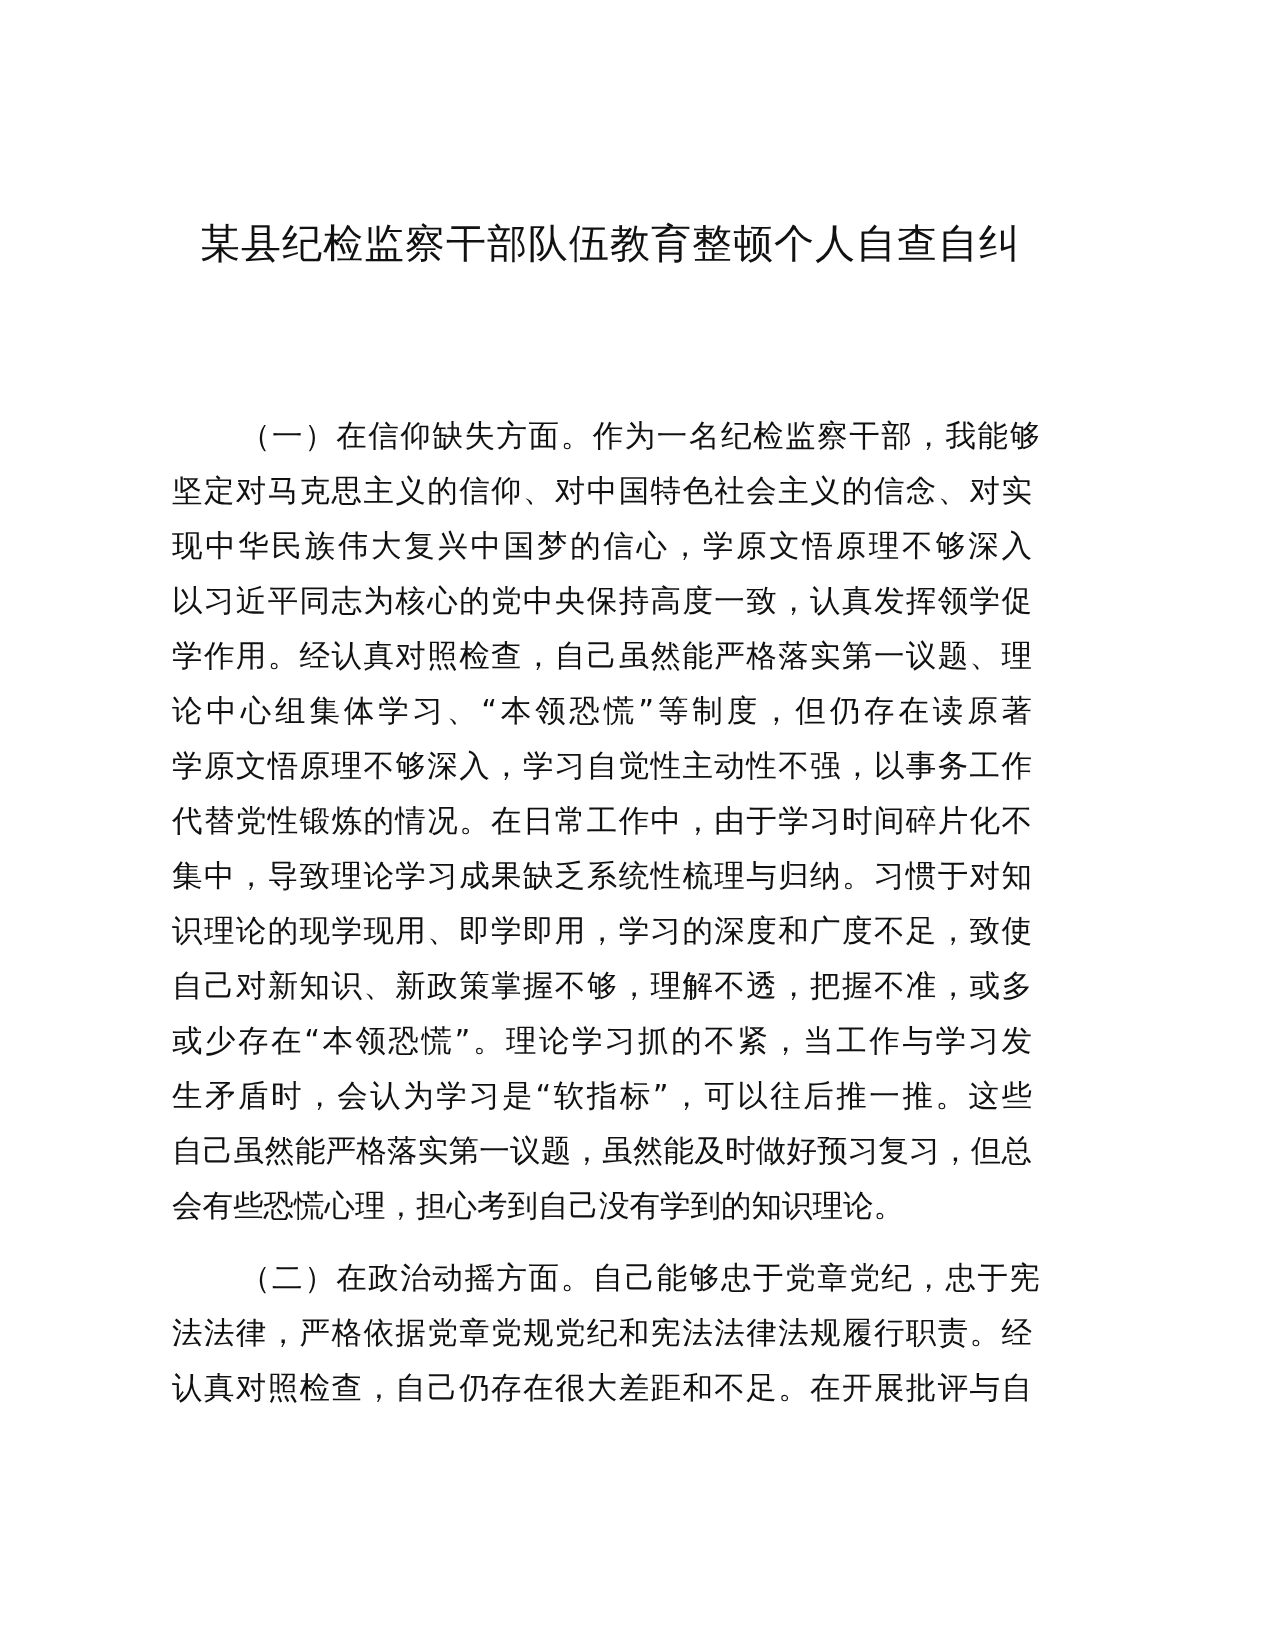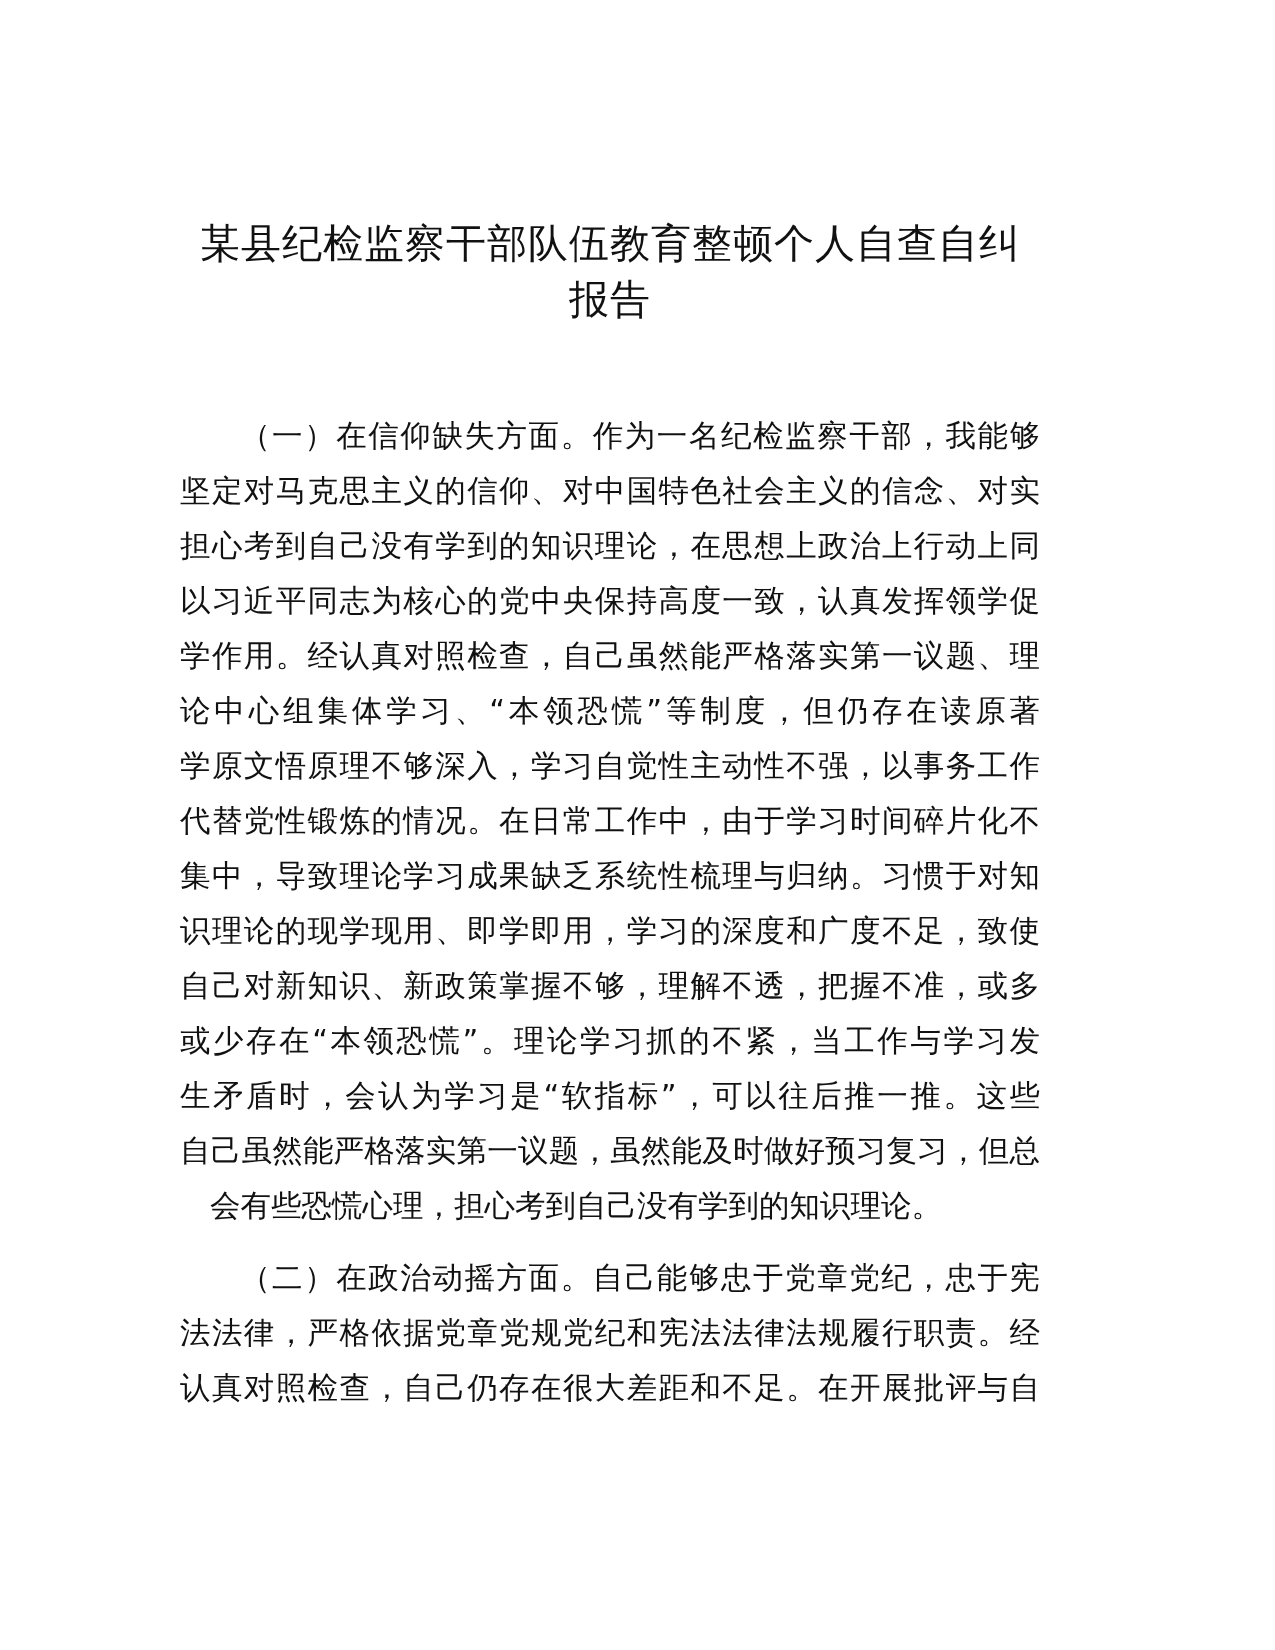--- a/index.html
+++ b/index.html
@@ -4,37 +4,36 @@
   <style>
     html, body { margin: 0; padding: 0; background: #ffffff; }
     body { width: 1275px; height: 1650px; position: relative; overflow: hidden;
            font-family: "DejaVu Sans", "Liberation Sans", sans-serif; color: #111; }
     .page { position: absolute; left: 0; top: 0; width: 1275px; height: 1364px; background: #fff; }
     .title { position: absolute; left: 180px; width: 860px; text-align: center;
              font-size: 40px; line-height: 58px; letter-spacing: 1px; }
     .title.l1 { top: 214px; }
     .title.l2 { top: 270px; }
     .heading { position: absolute; left: 240px; top: 340px; font-size: 30px; line-height: 48px; }
-    .line { position: absolute; left: 180px; width: 860px; font-size: 30.5px; line-height: 56px;
+    .line { position: absolute; left: 172px; width: 860px; font-size: 30.5px; line-height: 56px;
             white-space: nowrap; text-align: justify; text-align-last: justify; }
     .line.indent { left: 240px; width: 800px; font-family: Liberation Serif, serif; }
-    .line.last { text-align-last: left; margin-left: 30px; }
+    .line.last { text-align-last: left; }
   </style>
 </head>
 <body>
 
 <div class="page">
   <div class="title l1">某县纪检监察干部队伍教育整顿个人自查自纠</div>
-  <div class="title l2">报告</div>
 
 
   <div>
     <div class="line indent" style="top:408px">（一）在信仰缺失方面。作为一名纪检监察干部，我能够</div>
     <div class="line" style="top:463px">坚定对马克思主义的信仰、对中国特色社会主义的信念、对实</div>
-    <div class="line" style="top:518px">担心考到自己没有学到的知识理论，在思想上政治上行动上同</div>
+    <div class="line" style="top:518px">现中华民族伟大复兴中国梦的信心，学原文悟原理不够深入</div>
     <div class="line" style="top:573px">以习近平同志为核心的党中央保持高度一致，认真发挥领学促</div>
     <div class="line" style="top:628px">学作用。经认真对照检查，自己虽然能严格落实第一议题、理</div>
     <div class="line" style="top:683px">论中心组集体学习、“本领恐慌”等制度，但仍存在读原著</div>
     <div class="line" style="top:738px">学原文悟原理不够深入，学习自觉性主动性不强，以事务工作</div>
     <div class="line" style="top:793px">代替党性锻炼的情况。在日常工作中，由于学习时间碎片化不</div>
     <div class="line" style="top:848px">集中，导致理论学习成果缺乏系统性梳理与归纳。习惯于对知</div>
     <div class="line" style="top:903px">识理论的现学现用、即学即用，学习的深度和广度不足，致使</div>
     <div class="line" style="top:958px">自己对新知识、新政策掌握不够，理解不透，把握不准，或多</div>
     <div class="line" style="top:1013px">或少存在“本领恐慌”。理论学习抓的不紧，当工作与学习发</div>
     <div class="line" style="top:1068px">生矛盾时，会认为学习是“软指标”，可以往后推一推。这些</div>

